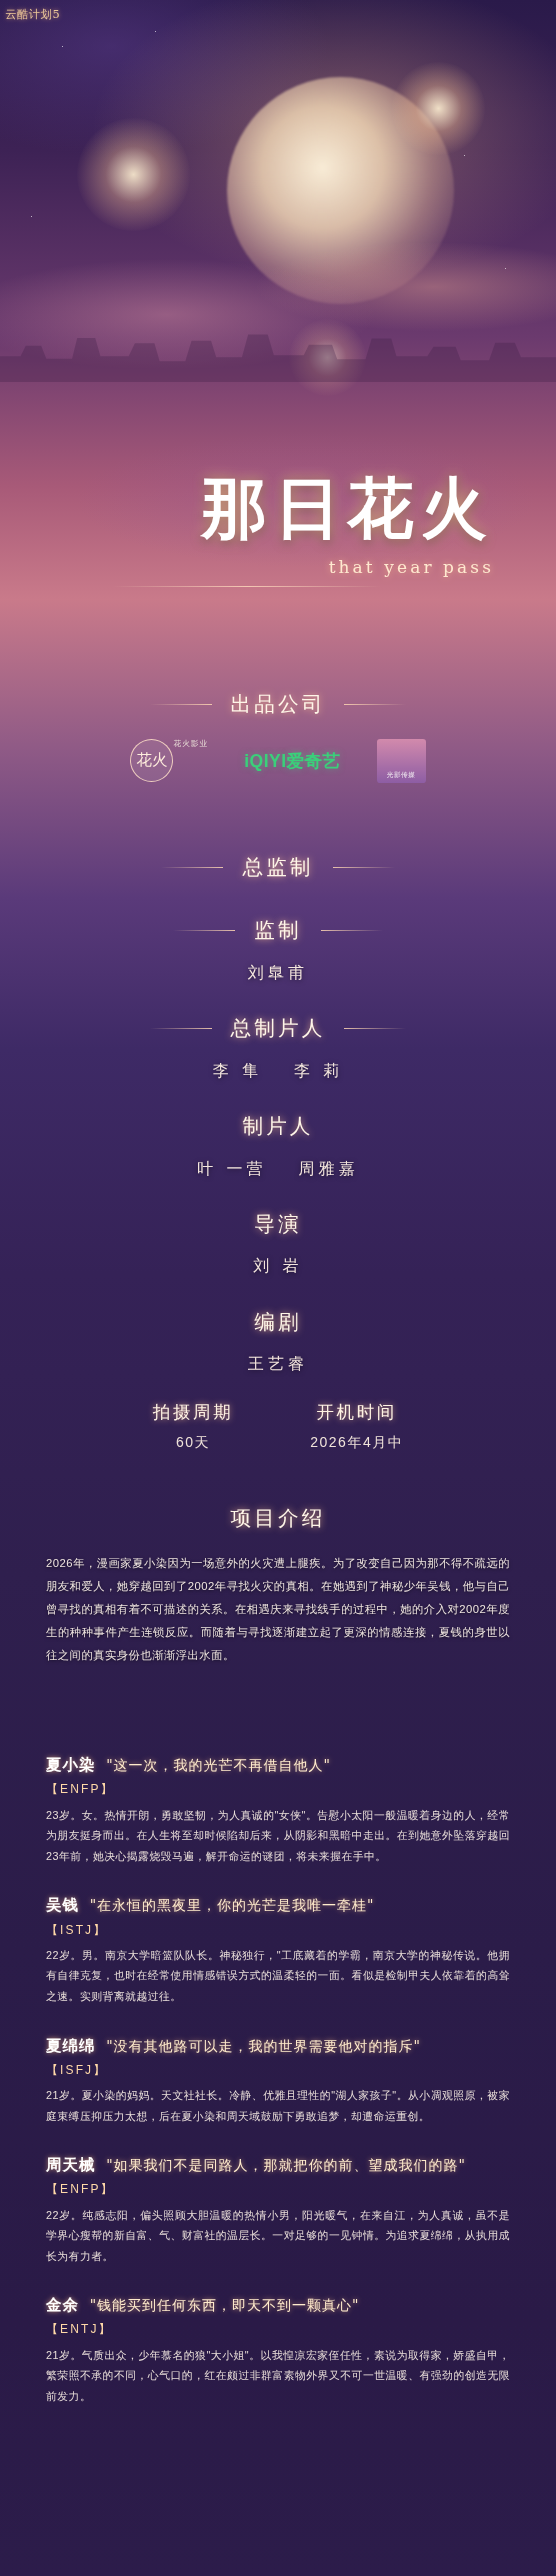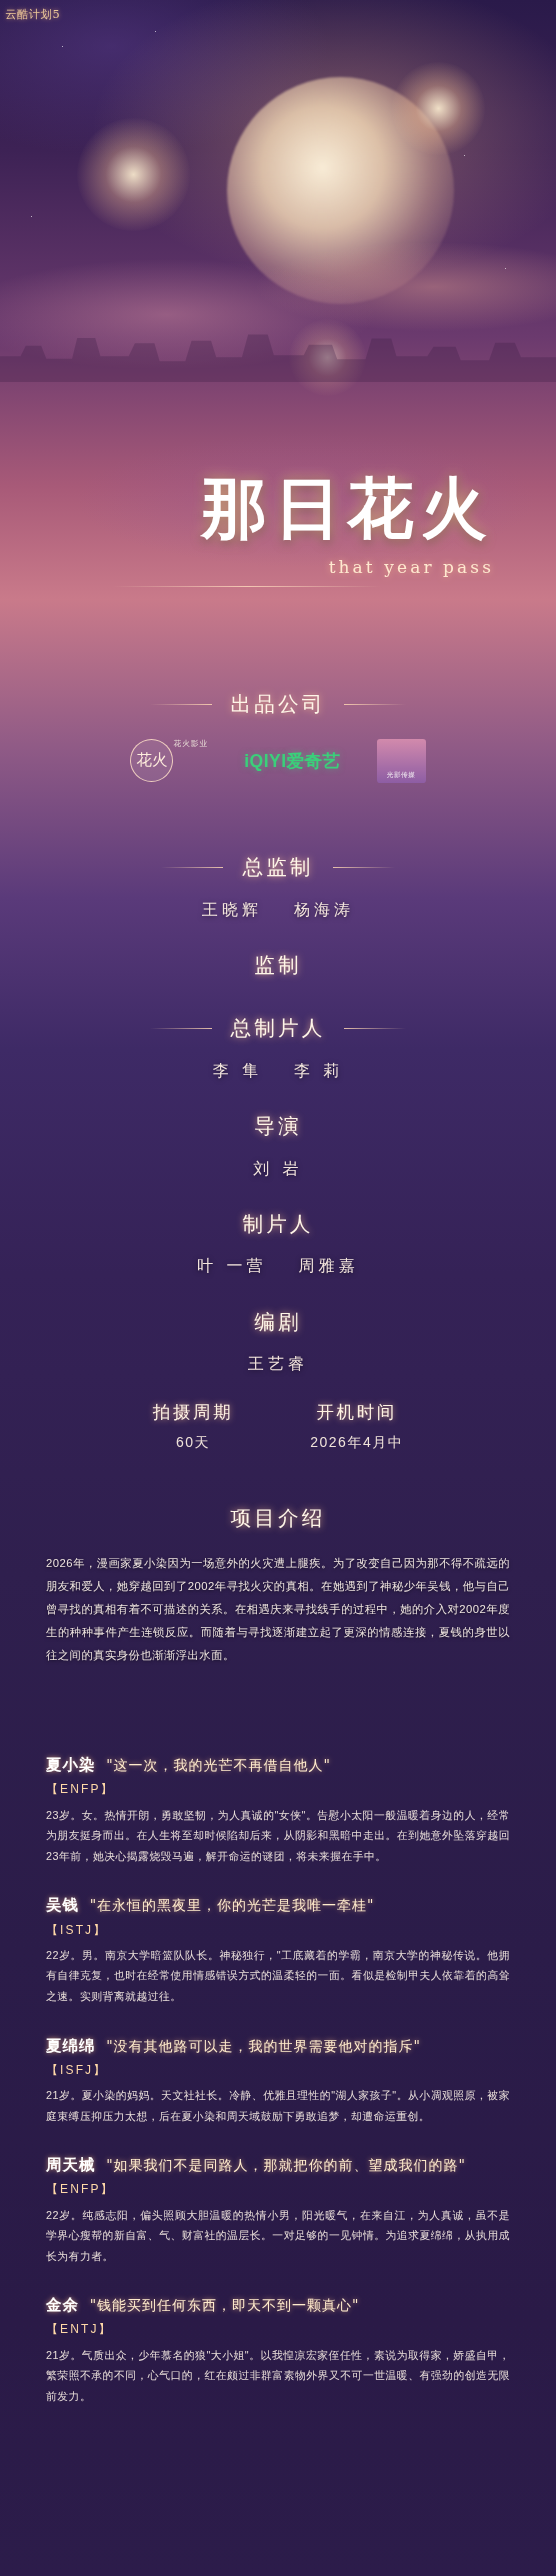--- a/index.html
+++ b/index.html
@@ -257,50 +257,49 @@
       </div>
     </div>
 
     <div style="height:36px"></div>
 
     <div class="crew">
 
 
       <div class="sec crew-item">
         <div class="sec-head">总监制</div>
-        <div class="names-row">
-          <span>王晓辉</span>
-          <span>杨海涛</span>
-        </div>
       </div>
 
       <div class="sec crew-item">
         <div class="sec-head">监制</div>
+        <div class="names-row">
+          <span>刘臯甫</span>
+        </div>
       </div>
 
       <div class="sec crew-item">
         <div class="sec-head">总制片人</div>
         <div class="names-row">
           <span>李 隼</span>
           <span>李 莉</span>
         </div>
       </div>
 
       <div class="sec crew-item">
-        <div class="sec-head">导演</div>
-        <div class="names-row">
-          <span>刘 岩</span>
-        </div>
-      </div>
-
-      <div class="sec crew-item">
         <div class="sec-head">制片人</div>
         <div class="names-row">
           <span>叶 一营</span>
           <span>周雅嘉</span>
+        </div>
+      </div>
+
+      <div class="sec crew-item">
+        <div class="sec-head">导演</div>
+        <div class="names-row">
+          <span>刘 岩</span>
         </div>
       </div>
 
       <div class="sec crew-item">
         <div class="sec-head">编剧</div>
         <div class="names-row">
           <span>王艺睿</span>
         </div>
       </div>
 

